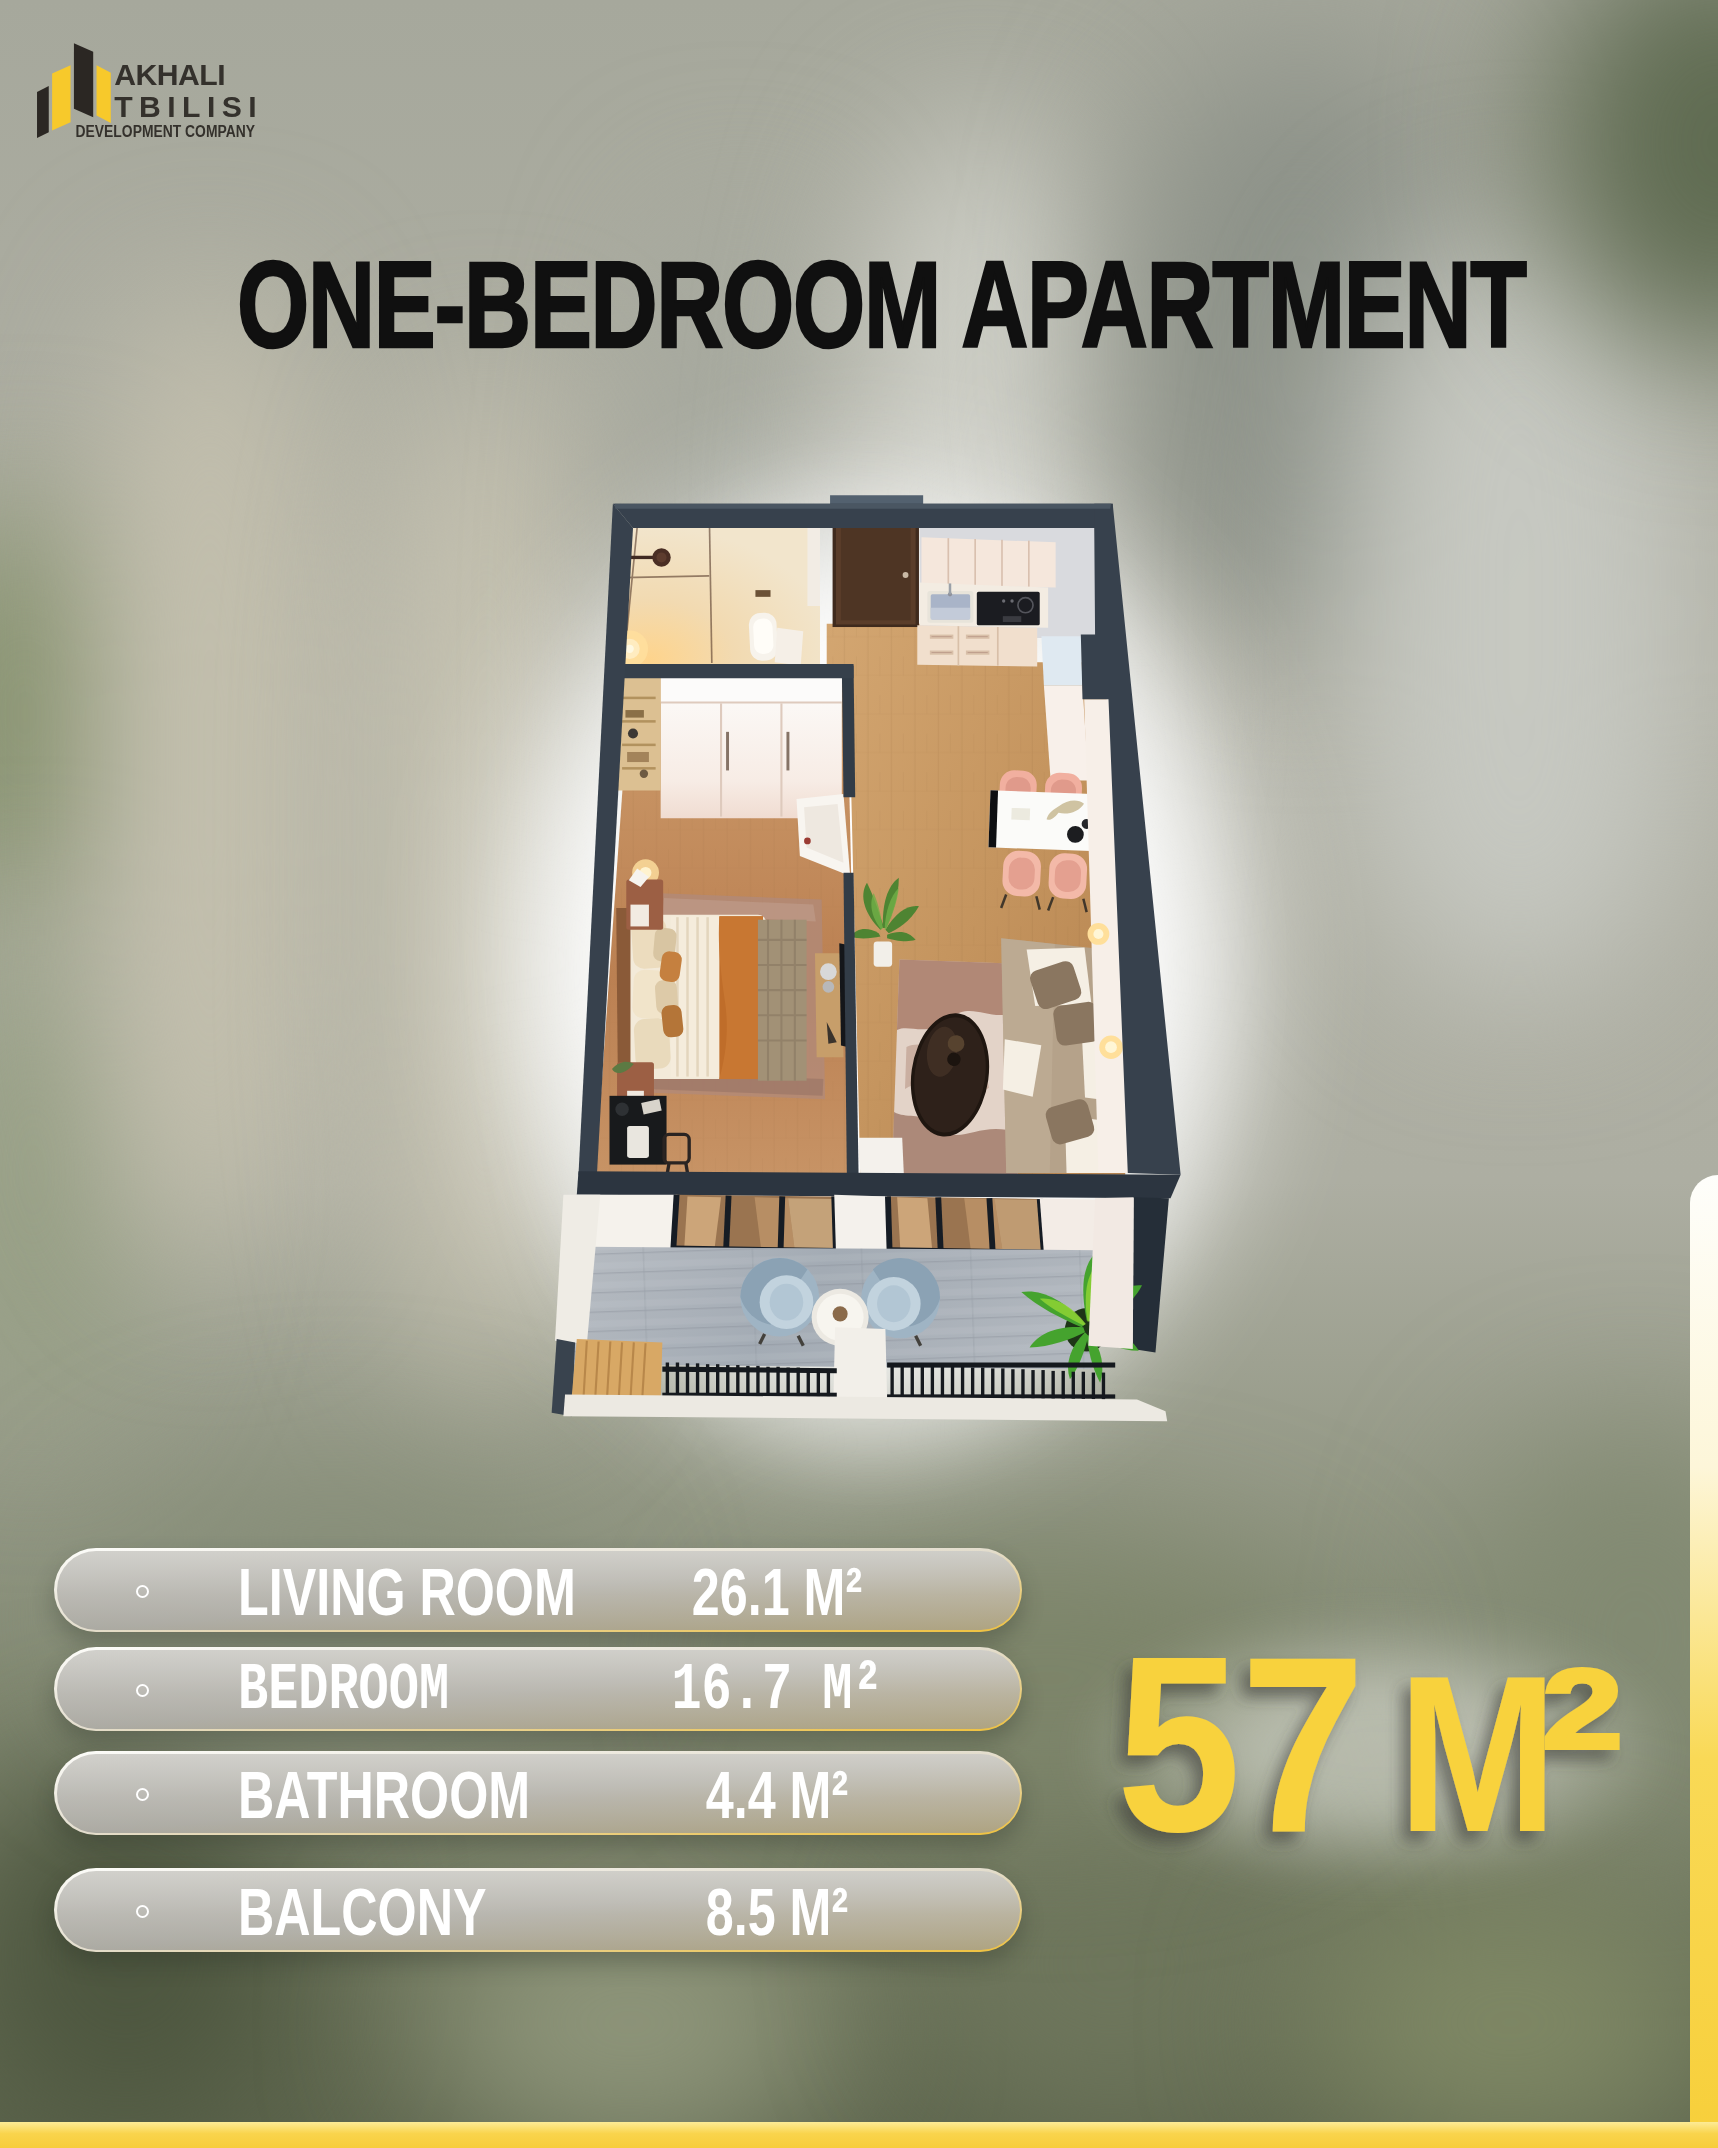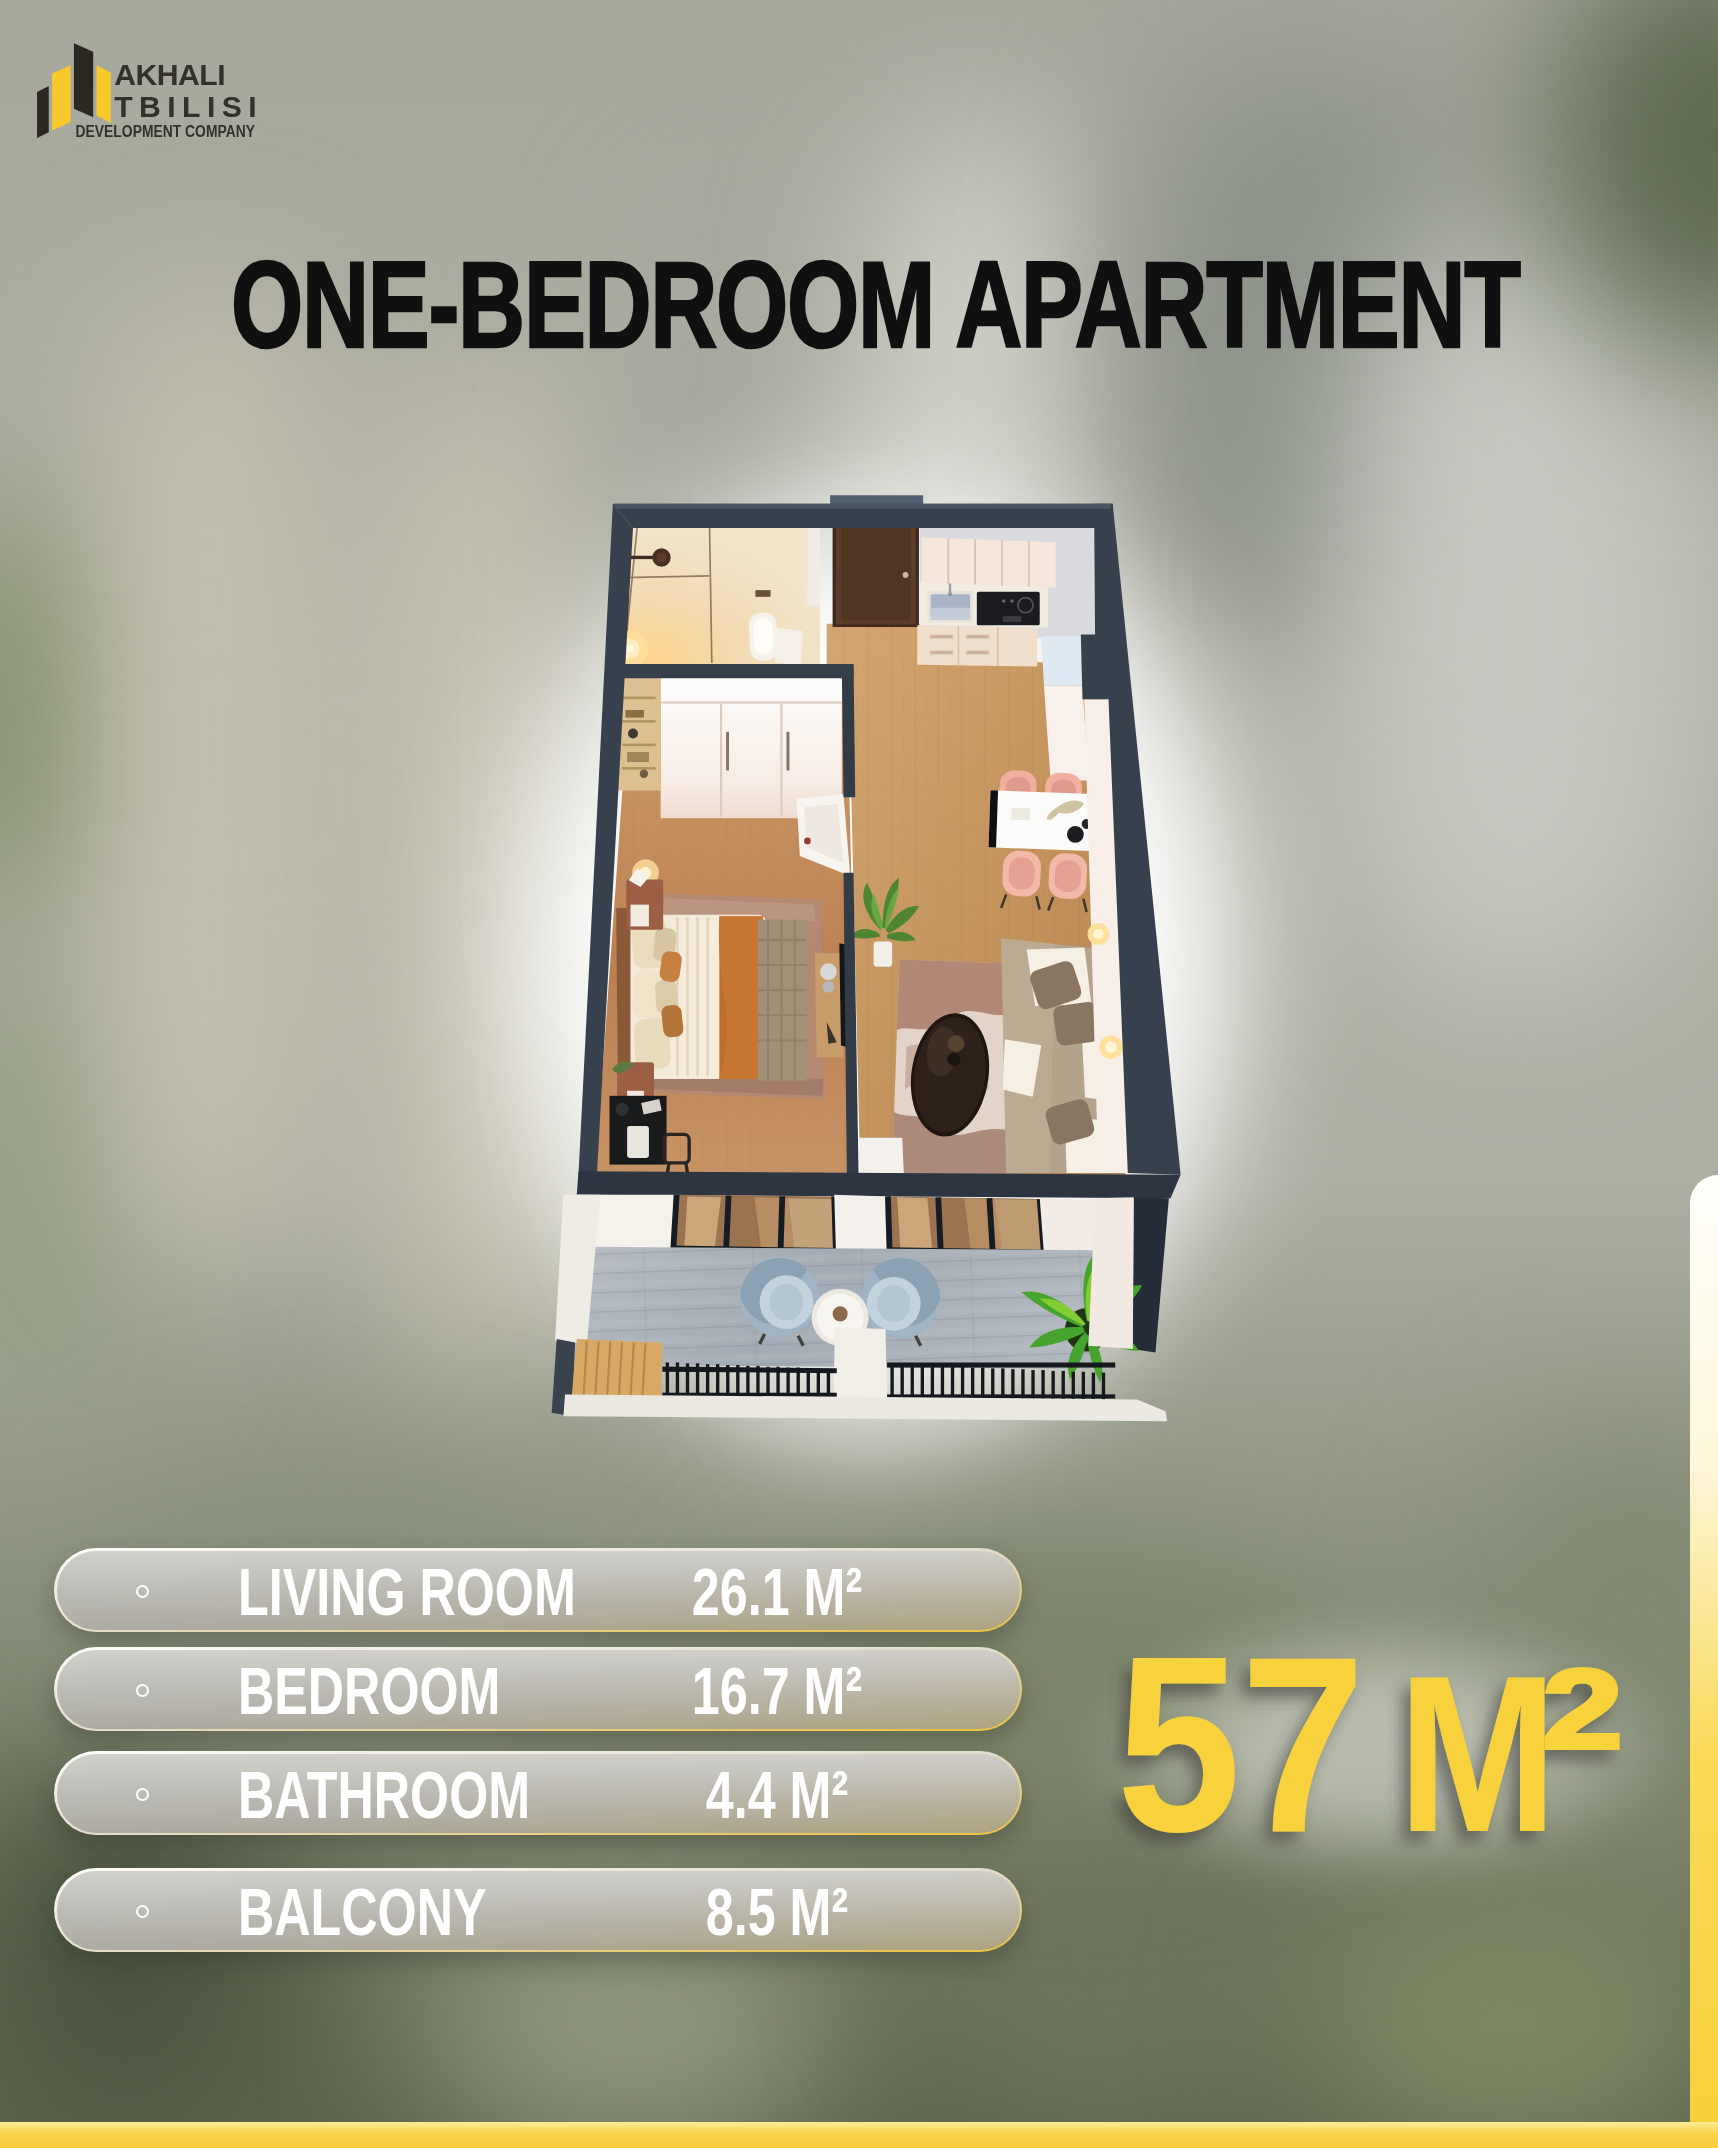--- a/index.html
+++ b/index.html
@@ -49,21 +49,21 @@
   </g>
 
   <g fill="#34312c" font-family="Liberation Sans, sans-serif" font-weight="bold">
     <text x="98" y="54" font-size="36" textLength="133" lengthAdjust="spacing">AKHALI</text>
     <text x="98" y="92" font-size="36" textLength="170" lengthAdjust="spacing">TBILISI</text>
     <text x="52" y="116" font-size="19" textLength="214" lengthAdjust="spacingAndGlyphs">DEVELOPMENT COMPANY</text>
   </g>
 </svg>
 </div>
 
-<div id="title" style="position:absolute;left:0;top:234px;width:1718px;text-decoration:underline;">
+<div id="title" style="position:absolute;left:0;top:234px;width:1718px;text-align:center;text-decoration:underline;">
   <span style="display:inline-block;font-weight:bold;font-size:123px;color:#101010;letter-spacing:-1.7px;transform:translateX(22px) scaleX(0.755);-webkit-text-stroke:2.5px #101010;white-space:nowrap;">ONE-BEDROOM APARTMENT</span>
 </div>
 
 <div style="position:absolute;left:411px;top:394px;width:923px;height:1133px;background:radial-gradient(closest-side,rgba(255,255,255,0.9) 50%,rgba(255,255,255,0) 100%);filter:blur(38px);"></div>
 <div style="position:absolute;left:478px;top:453px;width:789px;height:1032px;background:radial-gradient(closest-side,rgba(255,255,255,0.85) 60%,rgba(255,255,255,0) 100%);filter:blur(25px);"></div>
 
 <div id="plan" style="position:absolute;left:503px;top:453px;">
 <svg width="738" height="1024" viewBox="600 540 880 1220">
   <defs>
     <linearGradient id="woodLiv" x1="0" y1="0" x2="1" y2="1">
@@ -561,21 +561,21 @@
 <div id="pills">
 
   <div class="pill" style="top:1548px;text-decoration:underline;">
     <div class="pillin">
       <span class="dot"></span>
       <span class="pname">LIVING ROOM</span>
       <span class="pval">26.1 M²</span>
     </div>
   </div>
 
-  <div class="pill" style="top:1647px;">
+  <div class="pill" style="top:1647px;font-family:Liberation Mono, monospace;">
     <div class="pillin">
       <span class="dot"></span>
       <span class="pname">BEDROOM</span>
       <span class="pval">16.7 M²</span>
     </div>
   </div>
 
   <div class="pill" style="top:1751px;">
     <div class="pillin">
       <span class="dot"></span>

